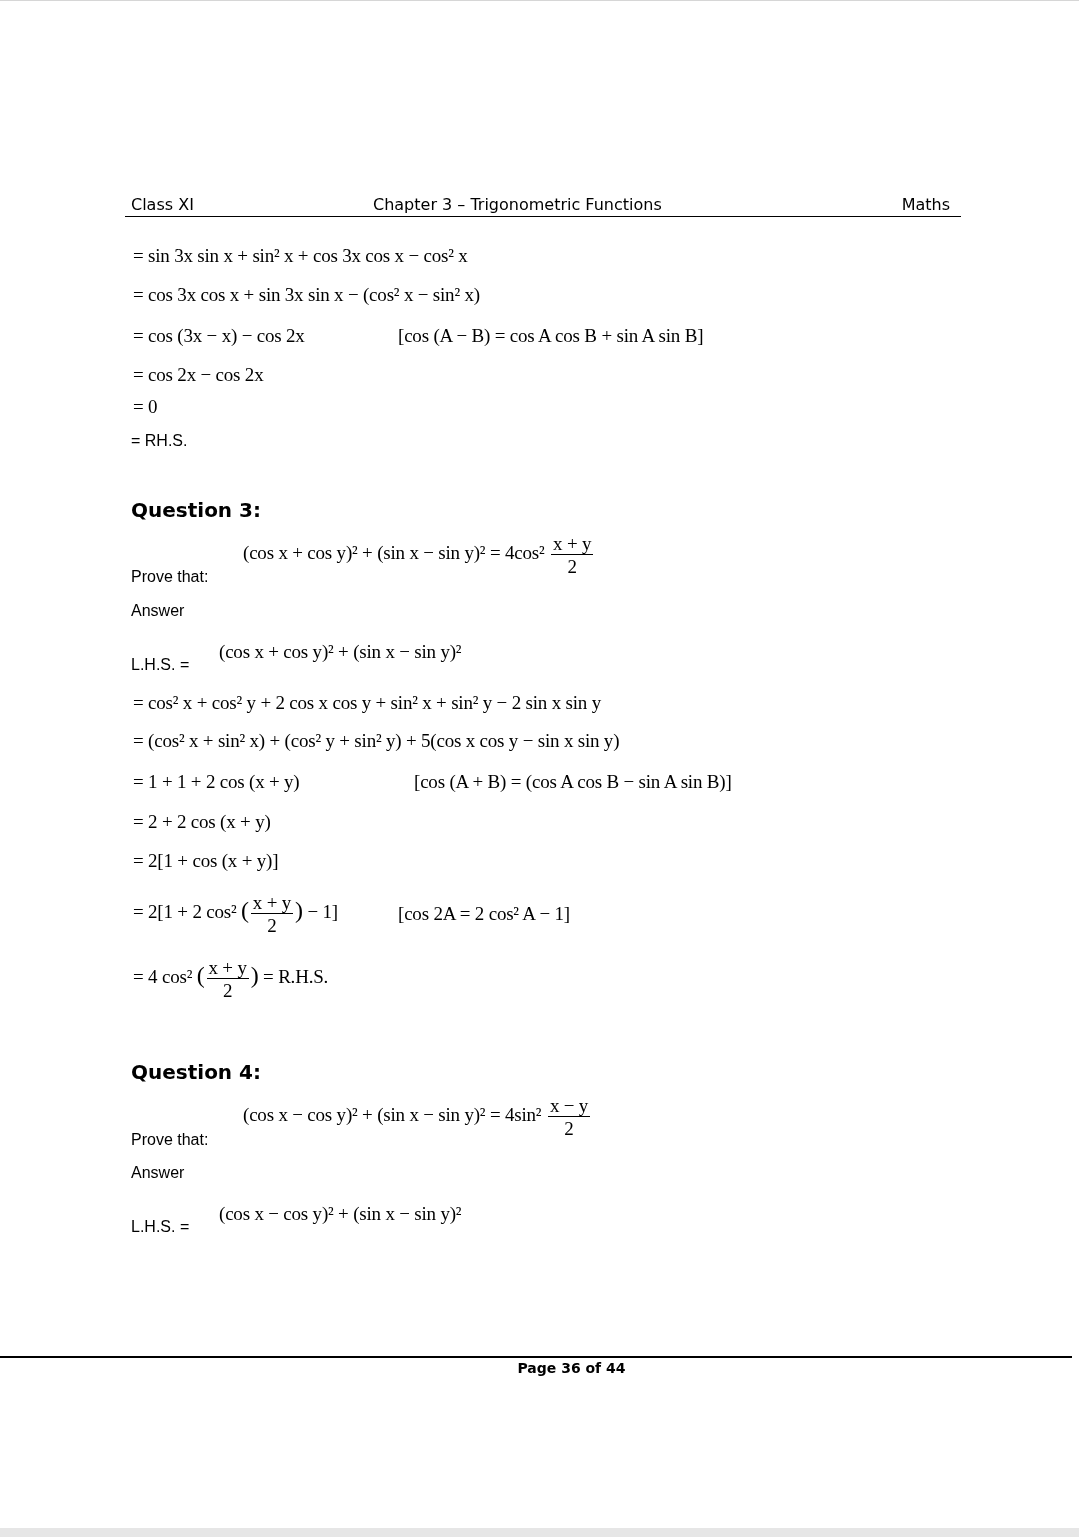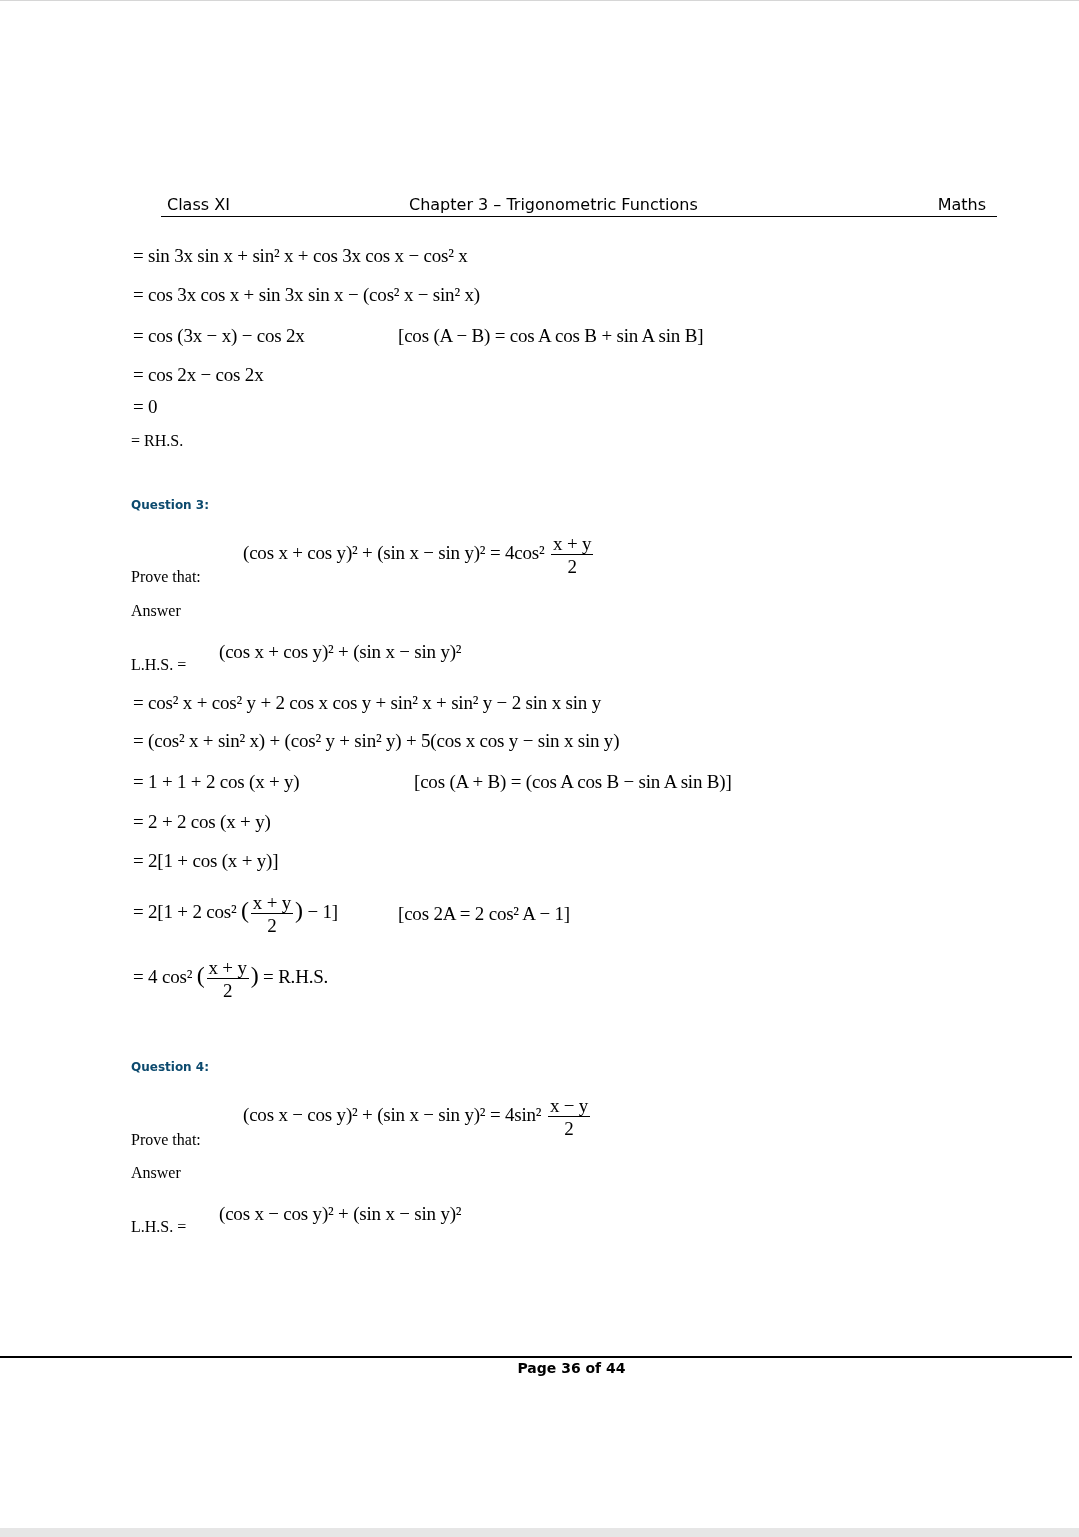--- a/index.html
+++ b/index.html
@@ -4,30 +4,30 @@
 <style>
   html, body { margin: 0; padding: 0; }
   body {
     width: 1079px; height: 1537px; position: relative; overflow: hidden;
     background: #ffffff; color: #000;
     font-family: "DejaVu Sans", sans-serif;
   }
   .topline { position: absolute; left: 0; top: 0; width: 1079px; height: 1px; background: #d6d6d6; }
   .bottom-bar { position: absolute; left: 0; top: 1528px; width: 1079px; height: 9px; background: #e6e6e6; }
 
-  .header { position: absolute; left: 125px; top: 194px; width: 836px; height: 22px; border-bottom: 1.5px solid #000; font-size: 16px; margin-left: 36px; }
+  .header { position: absolute; left: 125px; top: 194px; width: 836px; height: 22px; border-bottom: 1.5px solid #000; font-size: 16px; }
   .header span { position: absolute; top: 1px; }
   .h-left { left: 6px; }
   .h-center { left: 248px; }
   .h-right { right: 11px; }
 
   .math { position: absolute; font-family: "Liberation Serif", serif; font-size: 19px; white-space: nowrap; letter-spacing: -0.2px; }
   .big { font-size: 24px; font-weight: 300; }
-  .txt { position: absolute; font-family: Liberation Serif, serif; font-size: 16px; white-space: nowrap; }
-  .qlabel { position: absolute; font-family: "DejaVu Sans", sans-serif; font-size: 12px; font-weight: bold; color: #0c4a6e; }
+  .txt { position: absolute; font-family: Liberation Sans, sans-serif; font-size: 16px; white-space: nowrap; }
+  .qlabel { position: absolute; font-family: "DejaVu Sans", sans-serif; font-size: 20px; font-weight: bold; color: #000000; }
 
   .frac { display: inline-block; vertical-align: middle; text-align: center; line-height: 1; margin: 0 2px; }
   .frac .num { display: block; border-bottom: 1px solid #000; padding: 0 2px 1px; }
   .frac .den { display: block; padding-top: 2px; }
 
   .footer-line { position: absolute; left: 0; top: 1356px; width: 1072px; height: 1.5px; background: #000; }
   .footer-text { position: absolute; left: 0; width: 1079px; top: 1360px; text-align: center; font-family: "DejaVu Sans", sans-serif; font-weight: bold; font-size: 14px; padding-left: 32px; }
 </style>
 </head>
 <body>

